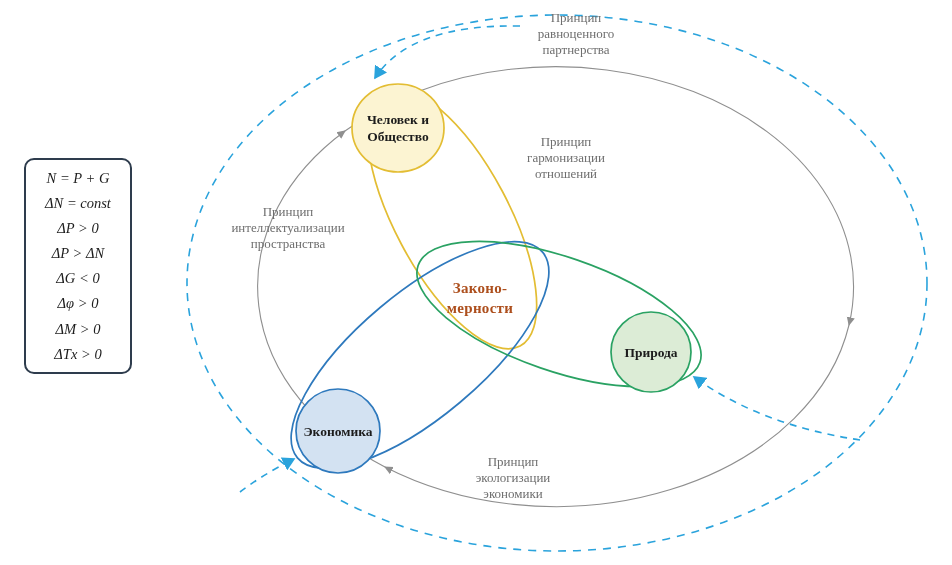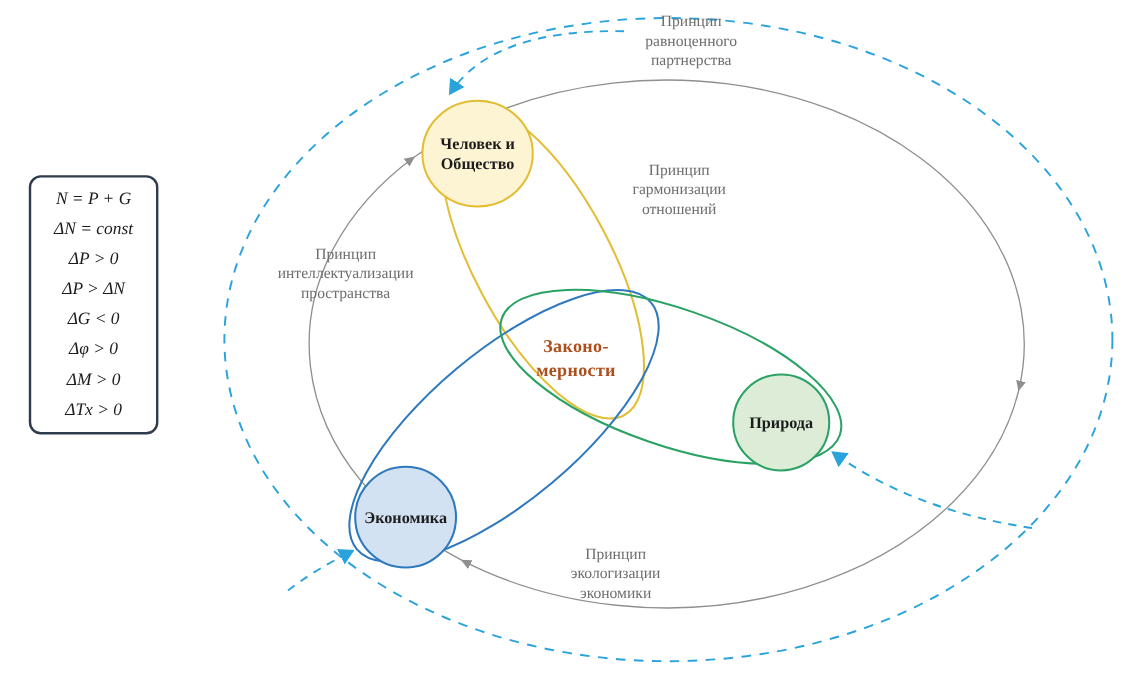--- a/index.html
+++ b/index.html
@@ -3,21 +3,21 @@
 <meta charset="utf-8">
 <style>
   html,body { margin:0; padding:0; background:#ffffff; }
   .stage {
     position:relative; width:952px; height:565px; background:#fff;
     font-family:"Liberation Serif","DejaVu Serif",serif; overflow:hidden;
   }
   .diagram { position:absolute; left:0; top:0; }
 
   .formula-box {
-    position:absolute; left:24px; top:146px; width:104px; height:212px;
+    position:absolute; left:24px; top:158px; width:104px; height:212px;
     border:2px solid var(--formula_border,#2e3c4d); border-radius:10px; background:#fff;
     display:flex; flex-direction:column; justify-content:space-evenly; align-items:center;
     z-index:2;
   }
   .formula-line { font-style:italic; font-size:14.5px; color:var(--text_dark,#1c1c1c); line-height:1; white-space:nowrap; }
 
   .outer-dashed { stroke:var(--accent_blue,#2aa3dc); fill:none; stroke-width:1.6; stroke-dasharray:8 7; }
   .dashed-arrow { stroke:var(--accent_blue,#2aa3dc); fill:none; stroke-width:1.6; stroke-dasharray:7 6; }
   .gray-arc     { stroke:var(--gray_line,#8f8f8f); fill:none; stroke-width:1.1; }
 

